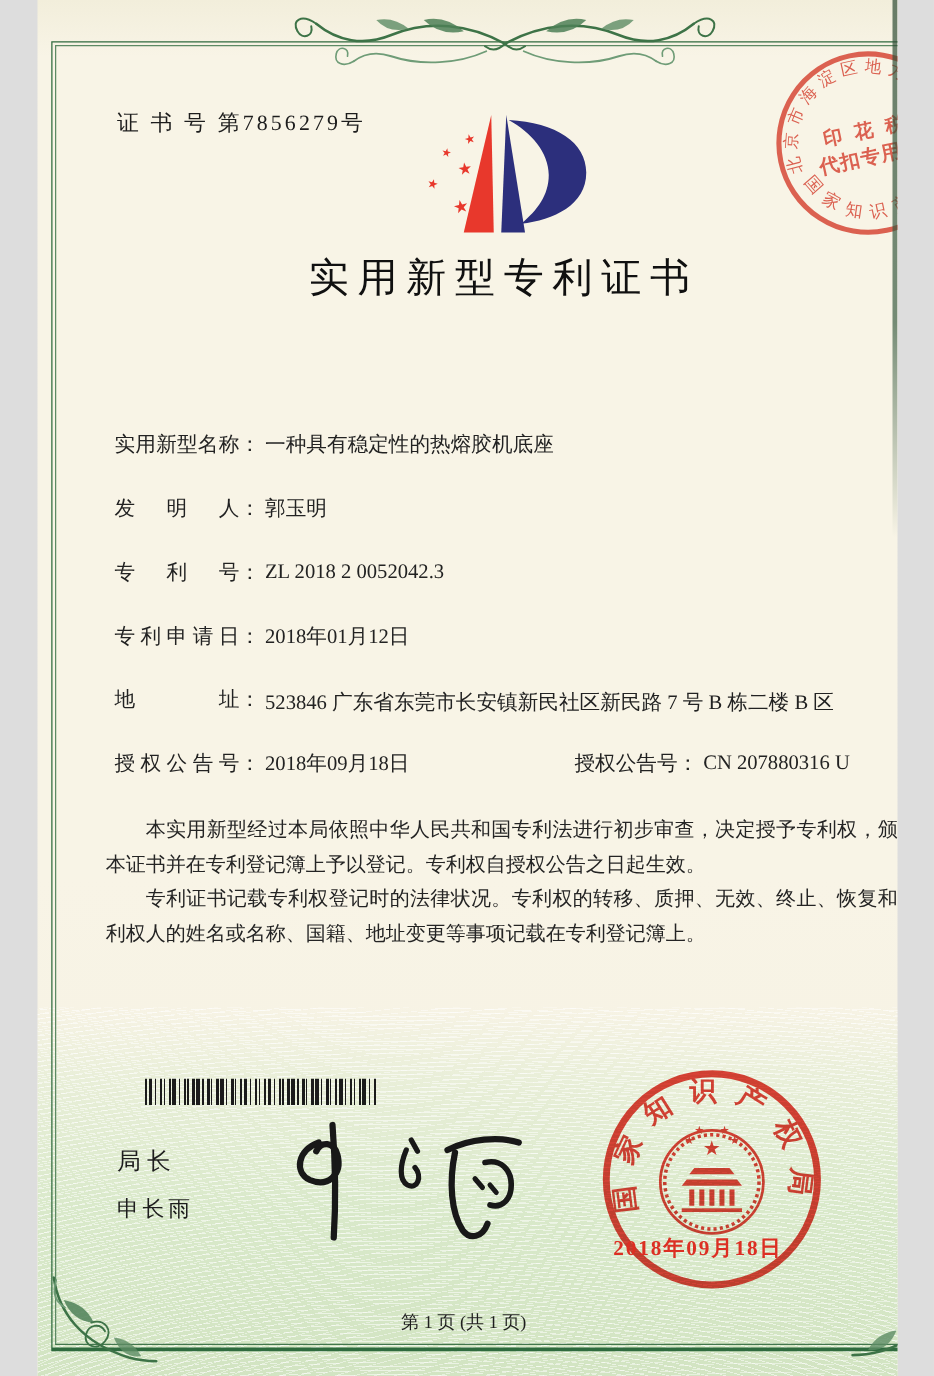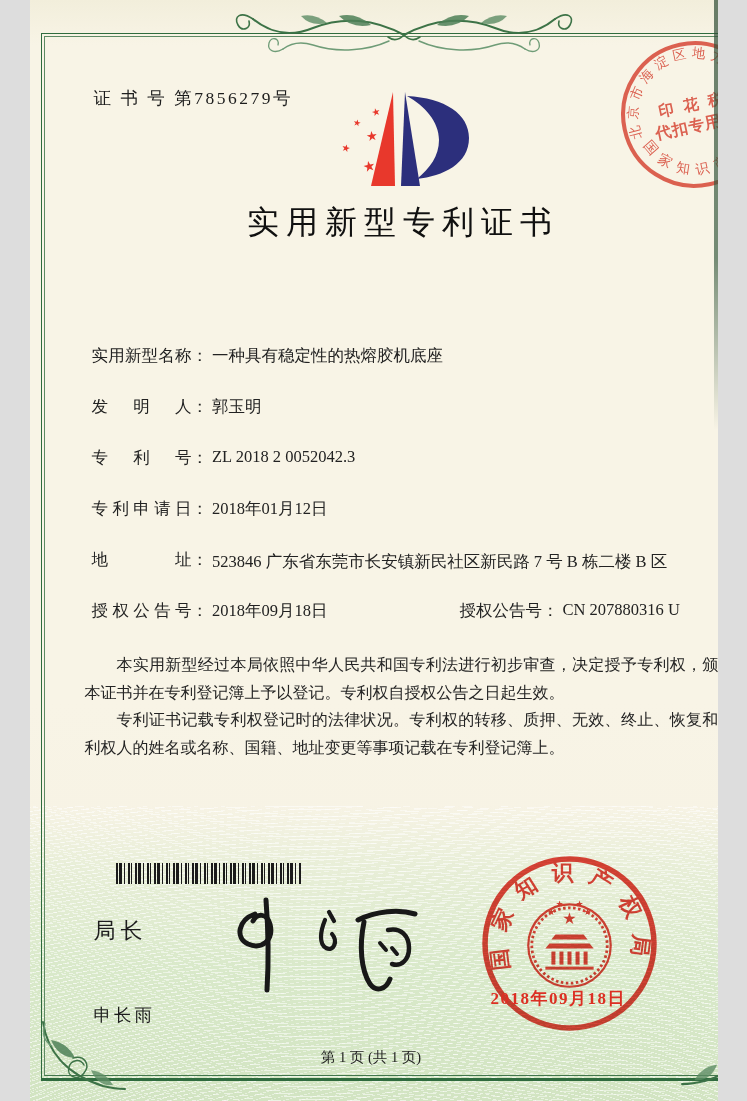--- a/index.html
+++ b/index.html
@@ -34,22 +34,22 @@
   .flabel{display:inline-block;width:100px;text-align:justify;text-align-last:justify;text-justify:inter-character;vertical-align:top;}
   .fcolon{vertical-align:top;}
   .fvalue{margin-left:4px;vertical-align:top;}
   .frow.addr{white-space:normal;}
   .frow.addr .fvalue{display:inline-block;width:516px;line-height:26px;}
   .grant-right{position:absolute;left:368px;top:0;}
   .paras{position:absolute;left:55px;top:651px;width:650px;font-size:16px;line-height:27.6px;text-align:justify;color:#242424;}
   .paras p{margin:0;text-indent:2em;}
   .barcode{position:absolute;left:86px;top:863px;width:186px;height:21px;
     background-image:repeating-linear-gradient(90deg,#1b1b1b 0 2px,rgba(0,0,0,0) 2px 3px,#1b1b1b 3px 6px,rgba(0,0,0,0) 6px 8px,#1b1b1b 8px 9px,rgba(0,0,0,0) 9px 12px,#1b1b1b 12px 14px,rgba(0,0,0,0) 14px 15px,#1b1b1b 15px 16px,rgba(0,0,0,0) 16px 19px);}
-  .signer-title{position:absolute;left:64px;top:916px;font-size:22px;letter-spacing:5px;color:#1d1d1d;}
-  .signer-name{position:absolute;left:64px;top:955px;font-size:17.5px;letter-spacing:3px;color:#1d1d1d;margin-top:48px;}
+  .signer-title{position:absolute;left:64px;top:916px;font-size:19px;letter-spacing:5px;color:#1d1d1d;}
+  .signer-name{position:absolute;left:64px;top:955px;font-size:17.5px;letter-spacing:3px;color:#1d1d1d;}
   .signature{position:absolute;left:192px;top:886px;}
   .seal{position:absolute;left:449px;top:853px;mix-blend-mode:multiply;}
   .seal-date{position:absolute;left:461px;top:987px;font-size:17px;font-weight:600;letter-spacing:1.5px;color:#dc2f23;}
   .footer{position:absolute;left:0;top:1048px;width:747px;text-align:center;font-size:14.5px;color:#1e1e1e;transform:translateX(-32px);}
   .scan-edge{position:absolute;right:0;top:0;width:4px;height:430px;opacity:.7;
     background:linear-gradient(180deg,#2c4a33 0,#3c5e44 60%,rgba(44,74,51,0) 100%);}
 </style>
 </head>
 <body>
 

